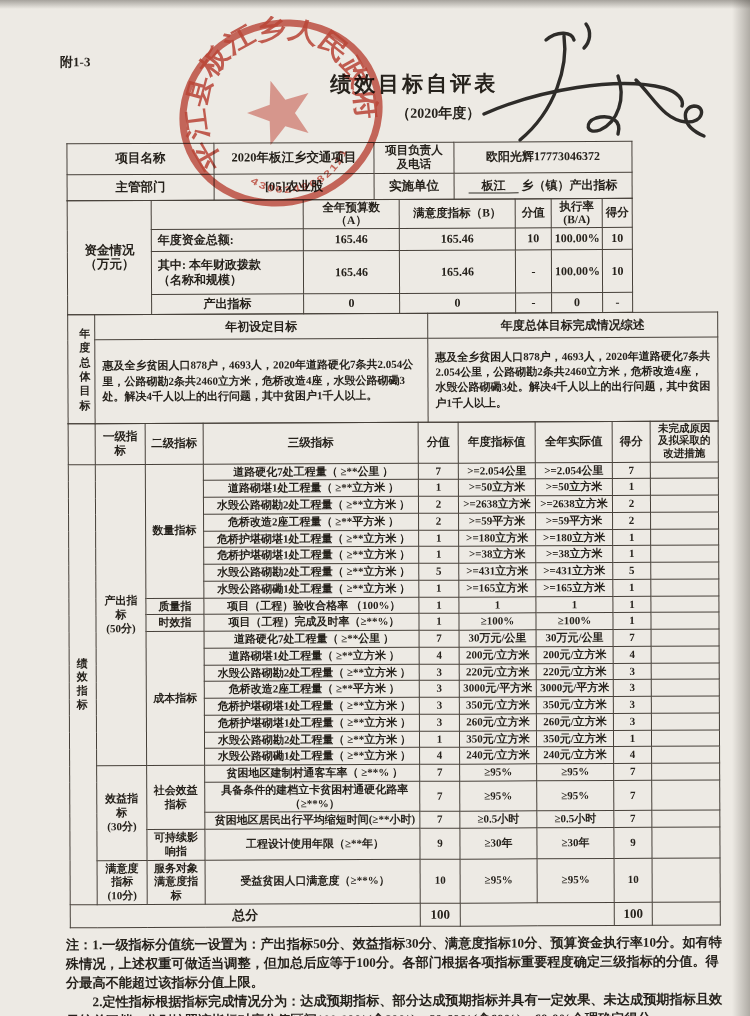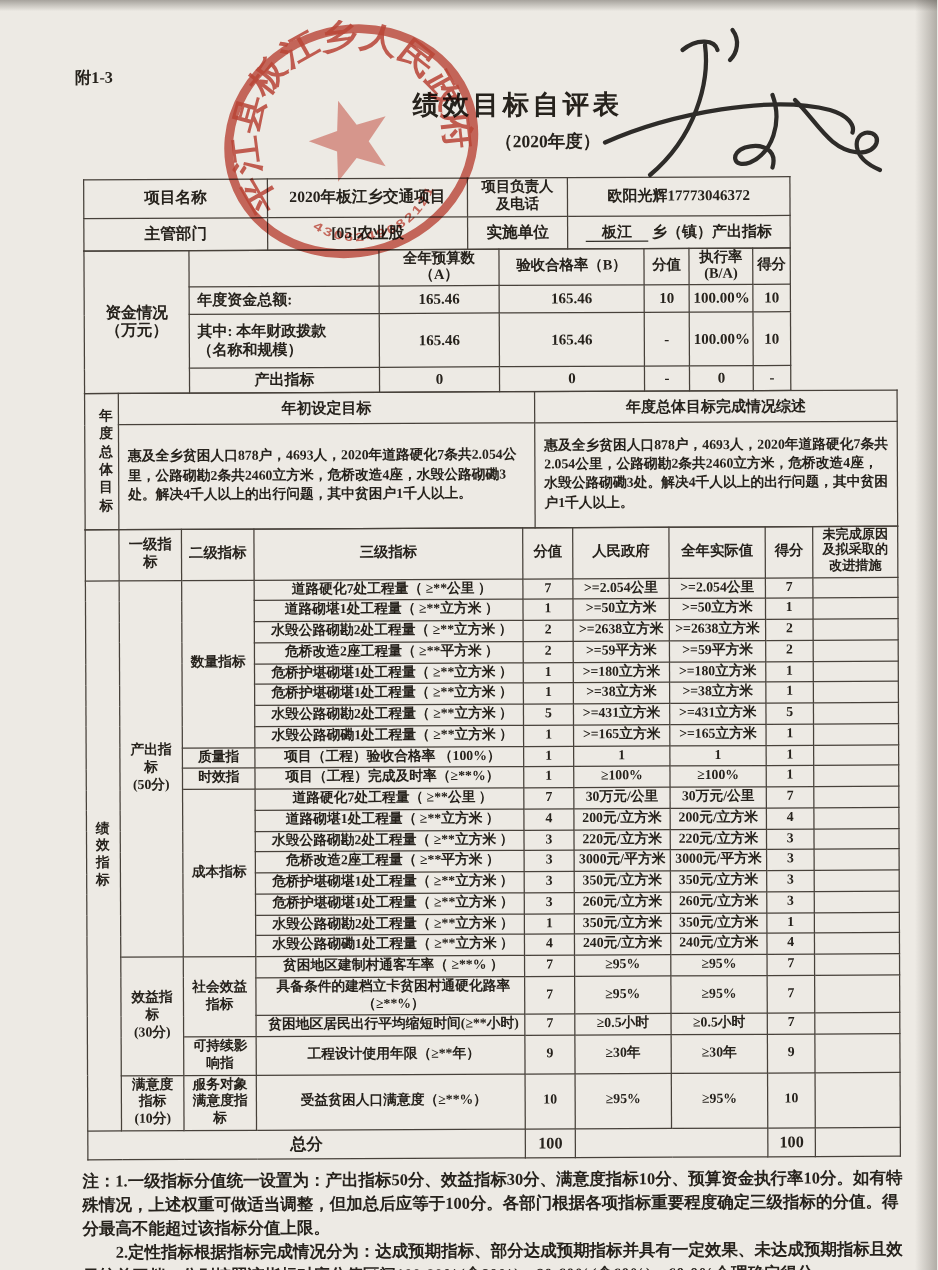--- a/index.html
+++ b/index.html
@@ -29,21 +29,21 @@
   .t-goal{width:650px;margin-left:6px;margin-top:-1px;}
   .t-goal td{font-size:11.5px;text-align:center;}
   .t-goal .gh td{height:17px;font-size:12px;}
   .t-goal .gtext{font-size:11px;text-align:left;line-height:1.4;padding:2px 7px;height:48px;}
   .t-ind{width:650px;margin-left:6px;margin-top:-1px;}
   .t-ind td{font-size:11px;text-align:center;line-height:1.25;}
   .t-ind tr{height:16px;}
   .t-ind .ih td{font-size:11.5px;line-height:1.2;height:36px;}
   .vcell{line-height:1.45;font-size:12.5px;}
   .l0c{font-size:13px;letter-spacing:1px;}
-  .l2cell{line-height:1.2;font-size:12px;padding:1px 2px;border-radius:19px;}
+  .l2cell{line-height:1.2;font-size:12px;padding:1px 2px;}
   .namecell{text-align:left;padding:1px 3px 1px 8px;font-size:10.8px;}
   .num{font-size:11.5px;}
   .small{font-size:10px;}
   .totrow td{height:20px;font-size:13px;}
   .ul-span{border-bottom:1.5px solid #33302a;padding:0 13px;}
   .notes{width:662px;margin:7px 0 0 2px;font-size:13.2px;font-weight:600;line-height:1.44;}
   .notes p{margin:0;text-indent:2em;}
   .notes p.first{text-indent:0;}
   .seal{position:absolute;left:166px;top:16px;z-index:6;mix-blend-mode:multiply;opacity:.92;pointer-events:none;}
   .sig{position:absolute;left:468px;top:18px;z-index:6;pointer-events:none;opacity:.92;}
@@ -94,21 +94,21 @@
           <col style="width:51px">
           <col style="width:30px">
         </colgroup>
       <tbody>
           <tr class="fh">
         <td rowspan="4" style="font-size:12.5px">资金情况
 （万元）</td>
         <td></td>
         <td>全年预算数
 （A）</td>
-        <td>验收合格率（B）</td>
+        <td>满意度指标（B）</td>
         <td>分值</td>
         <td>执行率
 (B/A)</td>
         <td>得分</td>
       </tr>
       <tr class="fr1">
         <td class="lft">年度资金总额:</td>
         <td>165.46</td>
         <td>165.46</td>
         <td>10</td>
@@ -166,21 +166,21 @@
           <col style="width:38px">
           <col style="width:68px">
         </colgroup>
       <tbody id="ind-body">
         <tr class="ih">
           <td></td>
           <td>一级指标</td>
           <td>二级指标</td>
           <td>三级指标</td>
           <td>分值</td>
-          <td>人民政府</td>
+          <td>年度指标值</td>
           <td>全年实际值</td>
           <td>得分</td>
           <td style="font-size:10.5px">未完成原因及拟采取的改进措施</td>
         </tr>
         <tr>
             <td class="vcell l0c" rowspan="23">绩效指标</td>
             <td class="vcell" rowspan="18">产出指标
 (50分)</td>
             <td class="l2cell" rowspan="8">数量指标</td>
             <td class="namecell">道路硬化7处工程量（ ≥**公里 ）</td>

